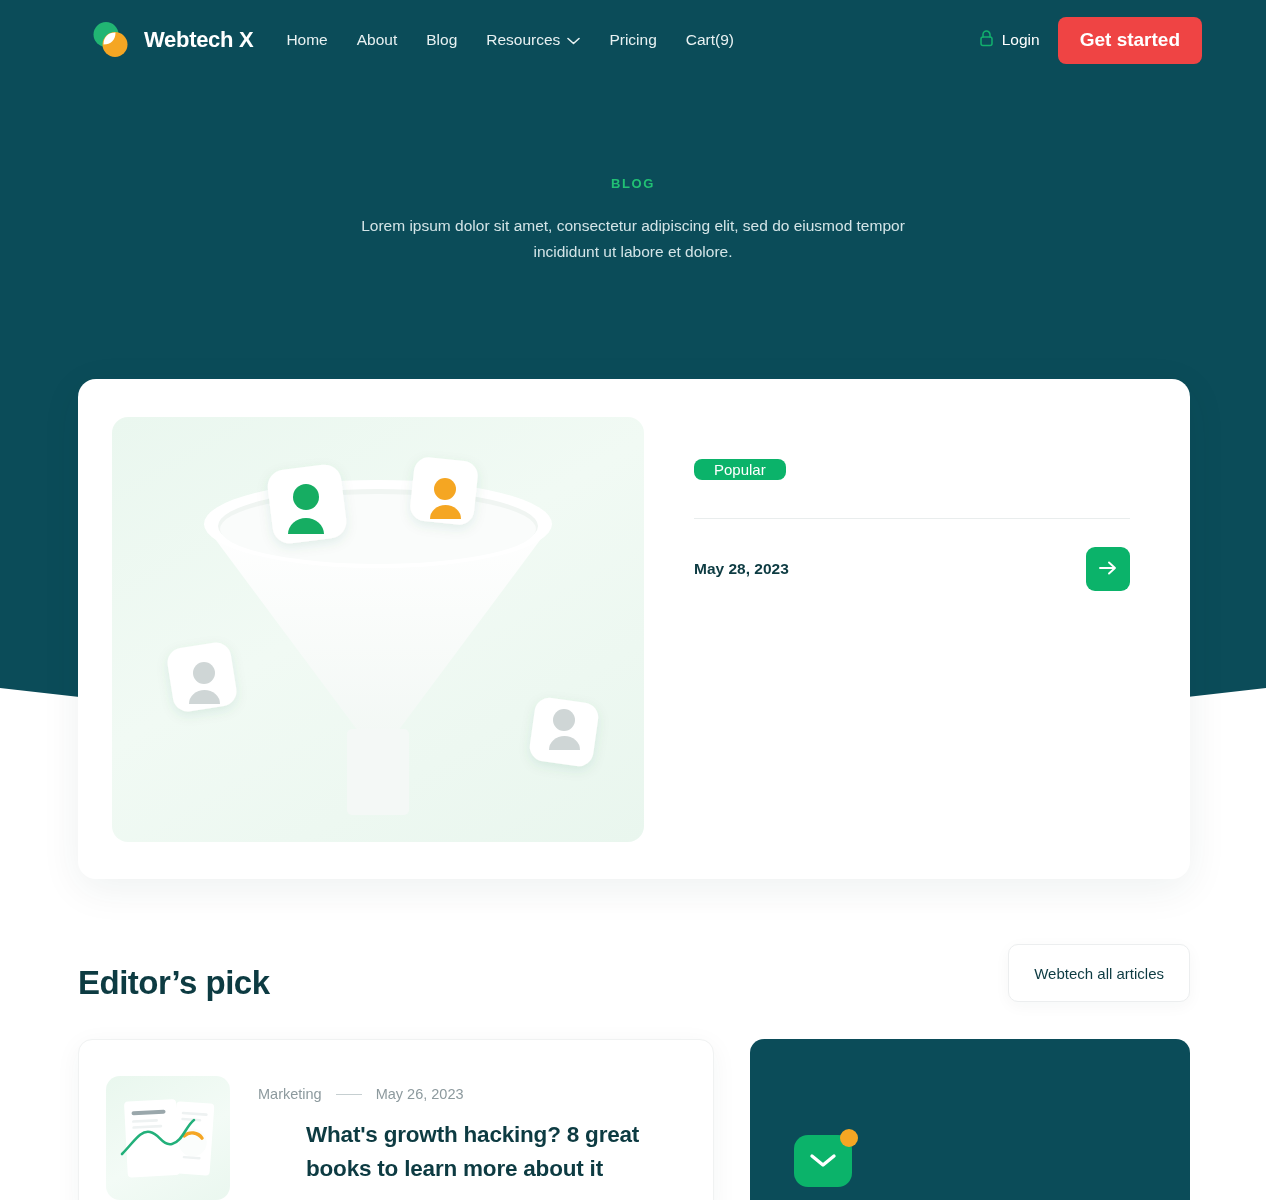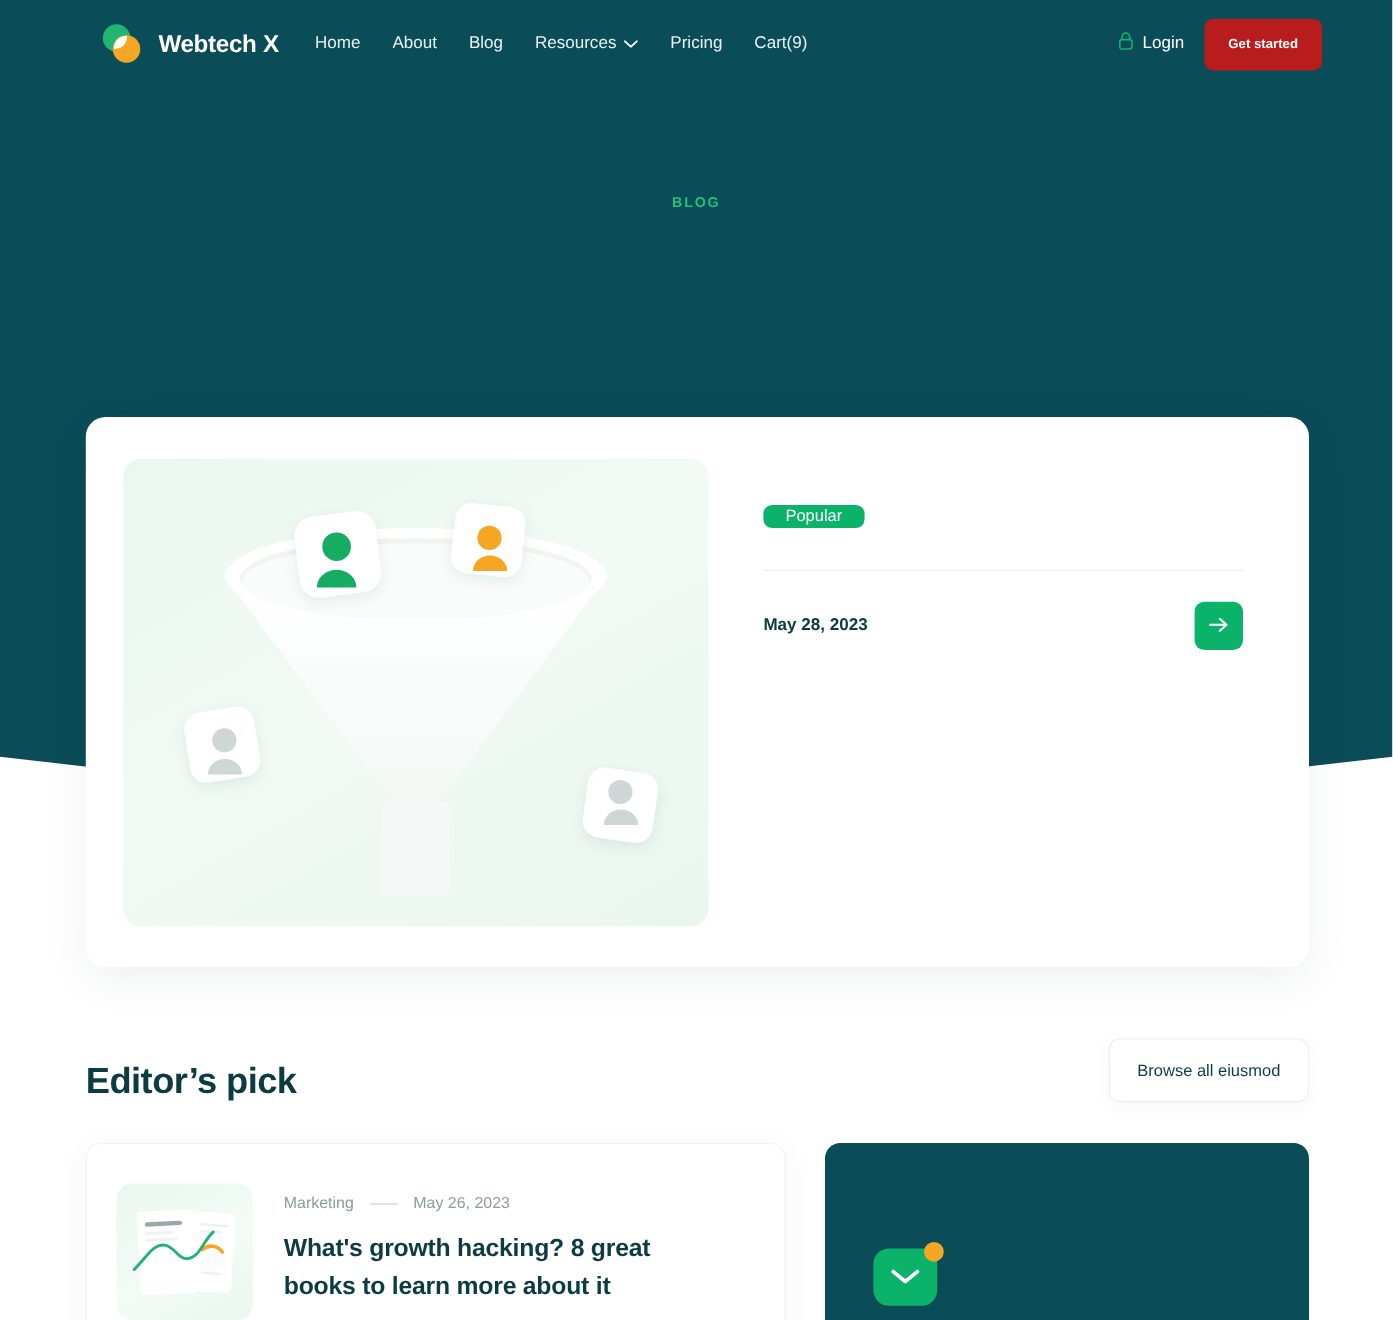--- a/index.html
+++ b/index.html
@@ -37,21 +37,21 @@
   .chev { display:inline-block; }
   .nav-right {
     margin-left:auto; margin-right:76px;
     display:flex; align-items:center; gap:18px;
   }
   .login {
     display:flex; align-items:center; gap:8px;
     color:#ffffff; font-size:15.5px; text-decoration:none;
   }
   .btn-start {
-    background:#b91c1c; color:#ffffff; font-size:12px; font-weight:bold;
+    background:#ef4444; color:#ffffff; font-size:19px; font-weight:bold;
     border:none; border-radius:8px; padding:0 22px; height:47px;
     display:flex; align-items:center; justify-content:center;
     white-space:nowrap; cursor:pointer;
   }
 
   
   .hero-copy { position:absolute; top:176px; left:0; width:1266px; text-align:center; z-index:4; }
   .eyebrow {
     color:#21c074; font-size:13px; font-weight:bold; letter-spacing:1.6px;
   }
@@ -124,21 +124,21 @@
   .thumb {
     width:124px; height:124px; border-radius:14px; flex:none;
     background:linear-gradient(150deg,#e9f7ee 0%,#f3fbf6 55%,#eaf7ef 100%);
     position:relative; overflow:hidden;
   }
   .card-light-body { margin-left:28px; padding-top:10px; }
   .meta { display:flex; align-items:center; gap:14px; color:#8d9a9e; font-size:14.5px; }
   .meta-dash { width:26px; height:1px; background:#c6cfd1; display:inline-block; }
   .card-light-title {
     color:#0d3b42; font-size:22.5px; font-weight:bold; line-height:1.5;
-    margin-top:16px; letter-spacing:-0.2px; max-width:400px;
+    margin-top:16px; letter-spacing:-0.2px; max-width:400px;margin-left:48px;
   }
   .card-dark {
     position:absolute; left:750px; top:1039px; width:440px; height:180px;
     background:#0b4c59; border-radius:14px; overflow:hidden;
   }
   .mail-icon {
     position:absolute; left:44px; top:96px; width:58px; height:52px;
     background:#0bb36a; border-radius:14px;
     display:flex; align-items:center; justify-content:center;
   }
@@ -205,20 +205,21 @@
           </svg>
         </span>
         <span>Login</span>
       </a>
       <button class="btn-start">Get started</button>
     </div>
   </div>
 
   <div class="hero-copy">
     <div class="eyebrow">BLOG</div>
+    <p class="hero-sub">Lorem ipsum dolor sit amet, consectetur adipiscing elit, sed do eiusmod tempor incididunt ut labore et dolore.</p>
   </div>
 
   <div class="feature-card">
 
     <div class="feature-media">
       <svg width="532" height="425" viewBox="0 0 532 425" xmlns="http://www.w3.org/2000/svg">
         <defs>
           <linearGradient id="fnl" x1="0" y1="0" x2="0" y2="1">
             <stop offset="0%" stop-color="#ffffff"></stop>
             <stop offset="100%" stop-color="#f3f8f5"></stop>
@@ -270,21 +271,21 @@
               <path d="M2 8 H17 M11 2.5 L17 8 L11 13.5" fill="none" stroke="#ffffff" stroke-width="1.9" stroke-linecap="round" stroke-linejoin="round"></path>
             </svg>
           </span>
         </button>
       </div>
     </div>
   </div>
 
   <div class="pick-head">
     <h2 class="pick-title">Editor’s pick</h2>
-    <button class="browse-btn">Browse all eiusmod</button>
+    <button class="browse-btn">Webtech all articles</button>
   </div>
 
   <div class="card-light">
     <div class="thumb">
       <svg width="124" height="124" viewBox="0 0 124 124" xmlns="http://www.w3.org/2000/svg">
         <g transform="rotate(4 80 62)">
           <rect x="68" y="26" width="38" height="72" rx="4" fill="#ffffff"></rect>
           <rect x="74" y="36" width="26" height="2.6" rx="1.3" fill="#eef2f2"></rect>
           <rect x="74" y="42" width="20" height="2.6" rx="1.3" fill="#eef2f2"></rect>
           <circle cx="87" cy="66" r="14" fill="#fbfdfc"></circle>

